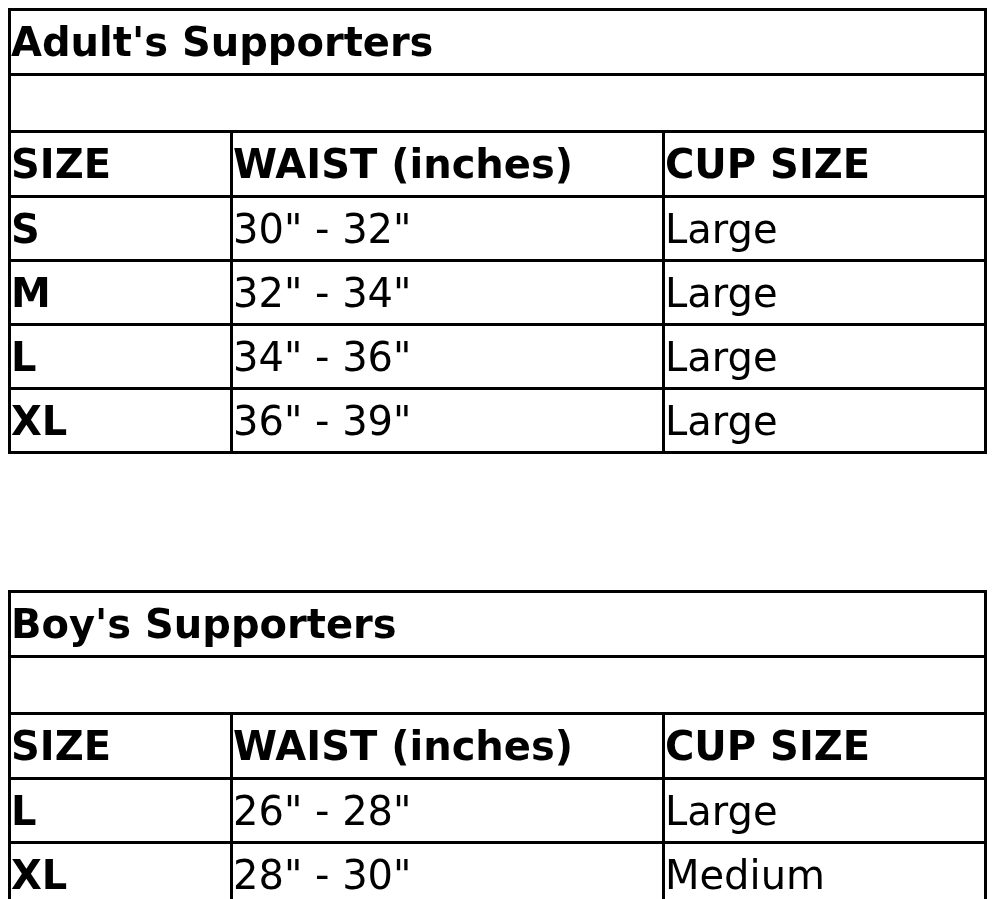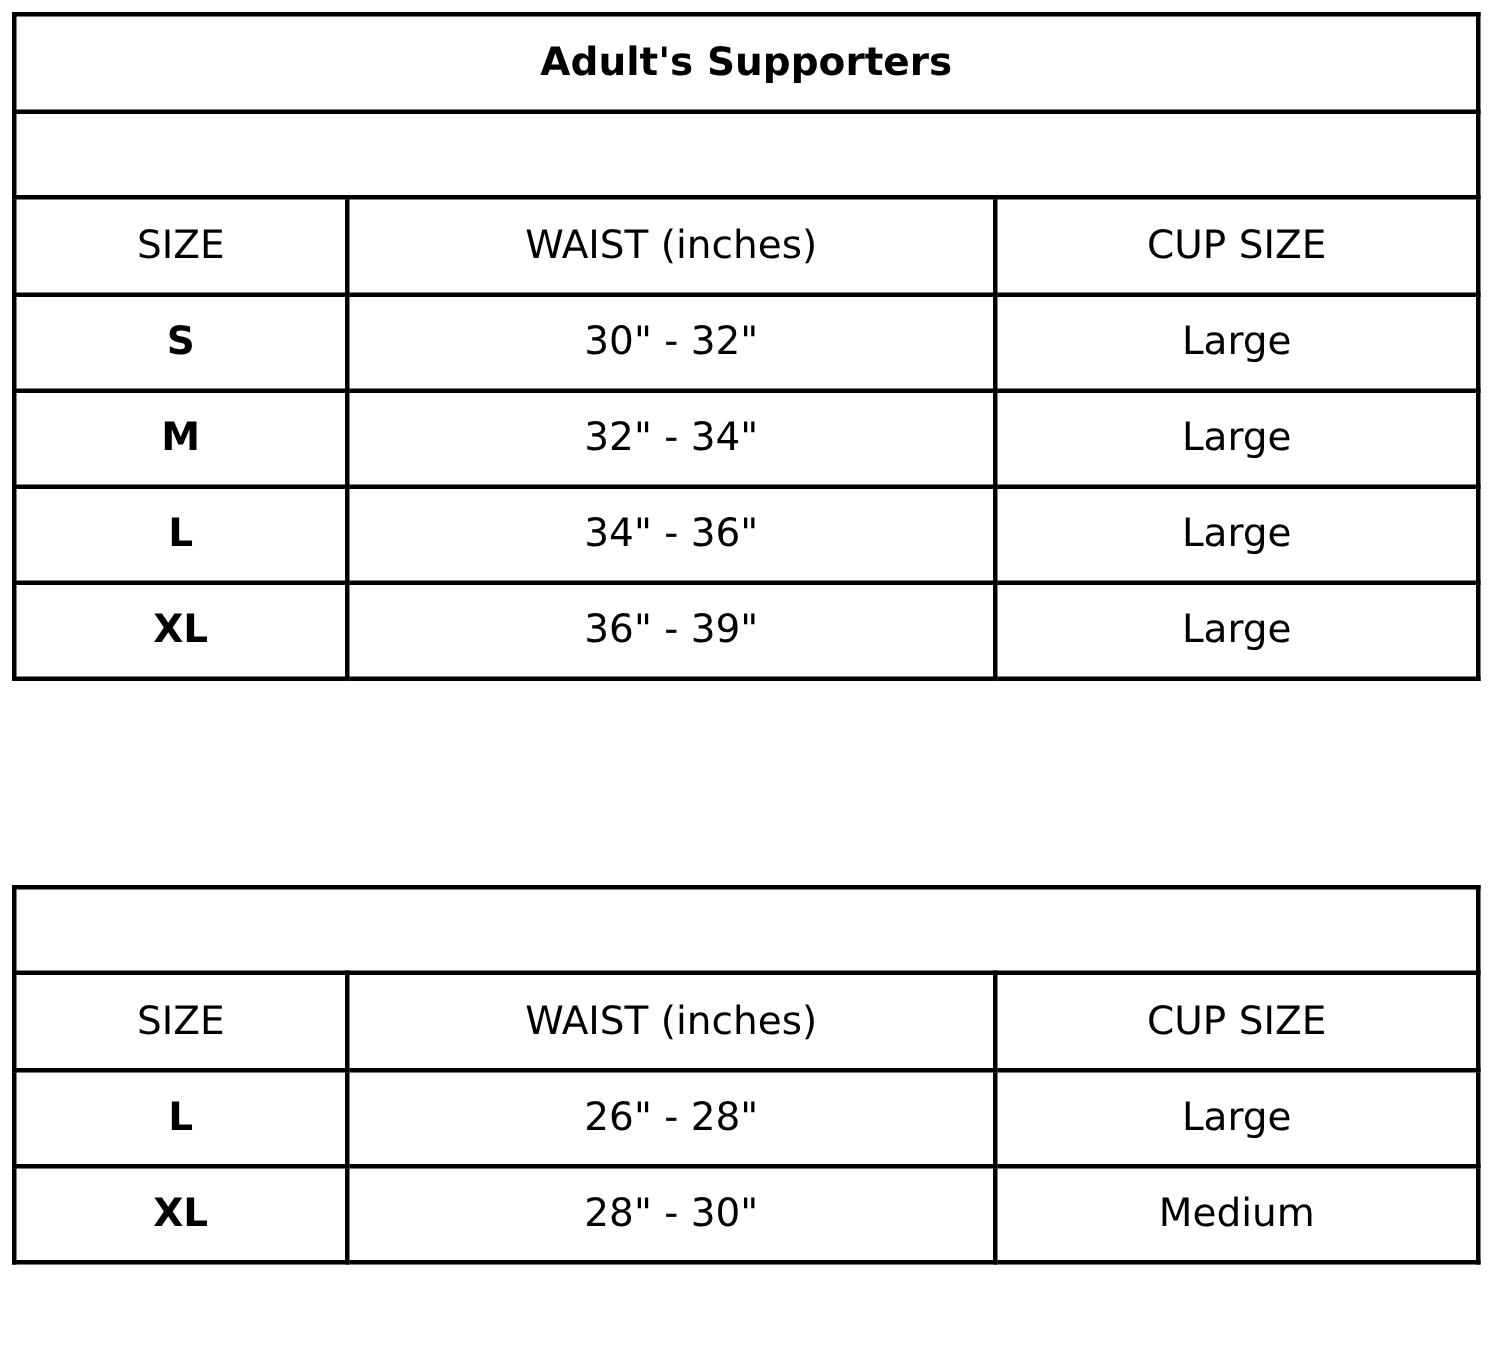--- a/index.html
+++ b/index.html
@@ -21,44 +21,44 @@
     box-sizing: border-box;
   }
 
   .size-table {
     border-collapse: collapse;
     table-layout: fixed;
     background: #ffffff;
   }
   .size-table td {
     border: 3px solid #000000;
-    text-align: center;
+    text-align: left;
     vertical-align: middle;
     padding: 0;
-    font-size: 26px;
+    font-size: 40px;
     line-height: 1.1;
     color: #000000;
   }
 
   
   .col-size  { width: 222px; }
   .col-waist { width: 432px; }
   .col-cup   { width: 322px; }
 
   .title-cell {
     font-size: 31px;
     font-weight: bold;
     height: 62px;
   }
   .spacer-cell {
     height: 54px;
   }
   .head-cell {
     font-size: 30px;
-    font-weight: normal;
+    font-weight: bold;
     height: 62px;
   }
   .data-cell {
     height: 61px;
   }
   .data-cell.bold {
     font-weight: bold;
   }
 
   
@@ -120,20 +120,23 @@
   </table>
 
   <table class="size-table table-boy">
     <colgroup>
       <col class="col-size">
       <col class="col-waist">
       <col class="col-cup">
     </colgroup>
     <tbody>
       <tr>
+        <td class="title-cell" colspan="3">Boy's Supporters</td>
+      </tr>
+      <tr>
         <td class="spacer-cell" colspan="3"></td>
       </tr>
       <tr>
         <td class="head-cell">SIZE</td>
         <td class="head-cell">WAIST (inches)</td>
         <td class="head-cell">CUP SIZE</td>
       </tr>
       <tr>
         <td class="data-cell bold">L</td>
         <td class="data-cell">26" - 28"</td>

